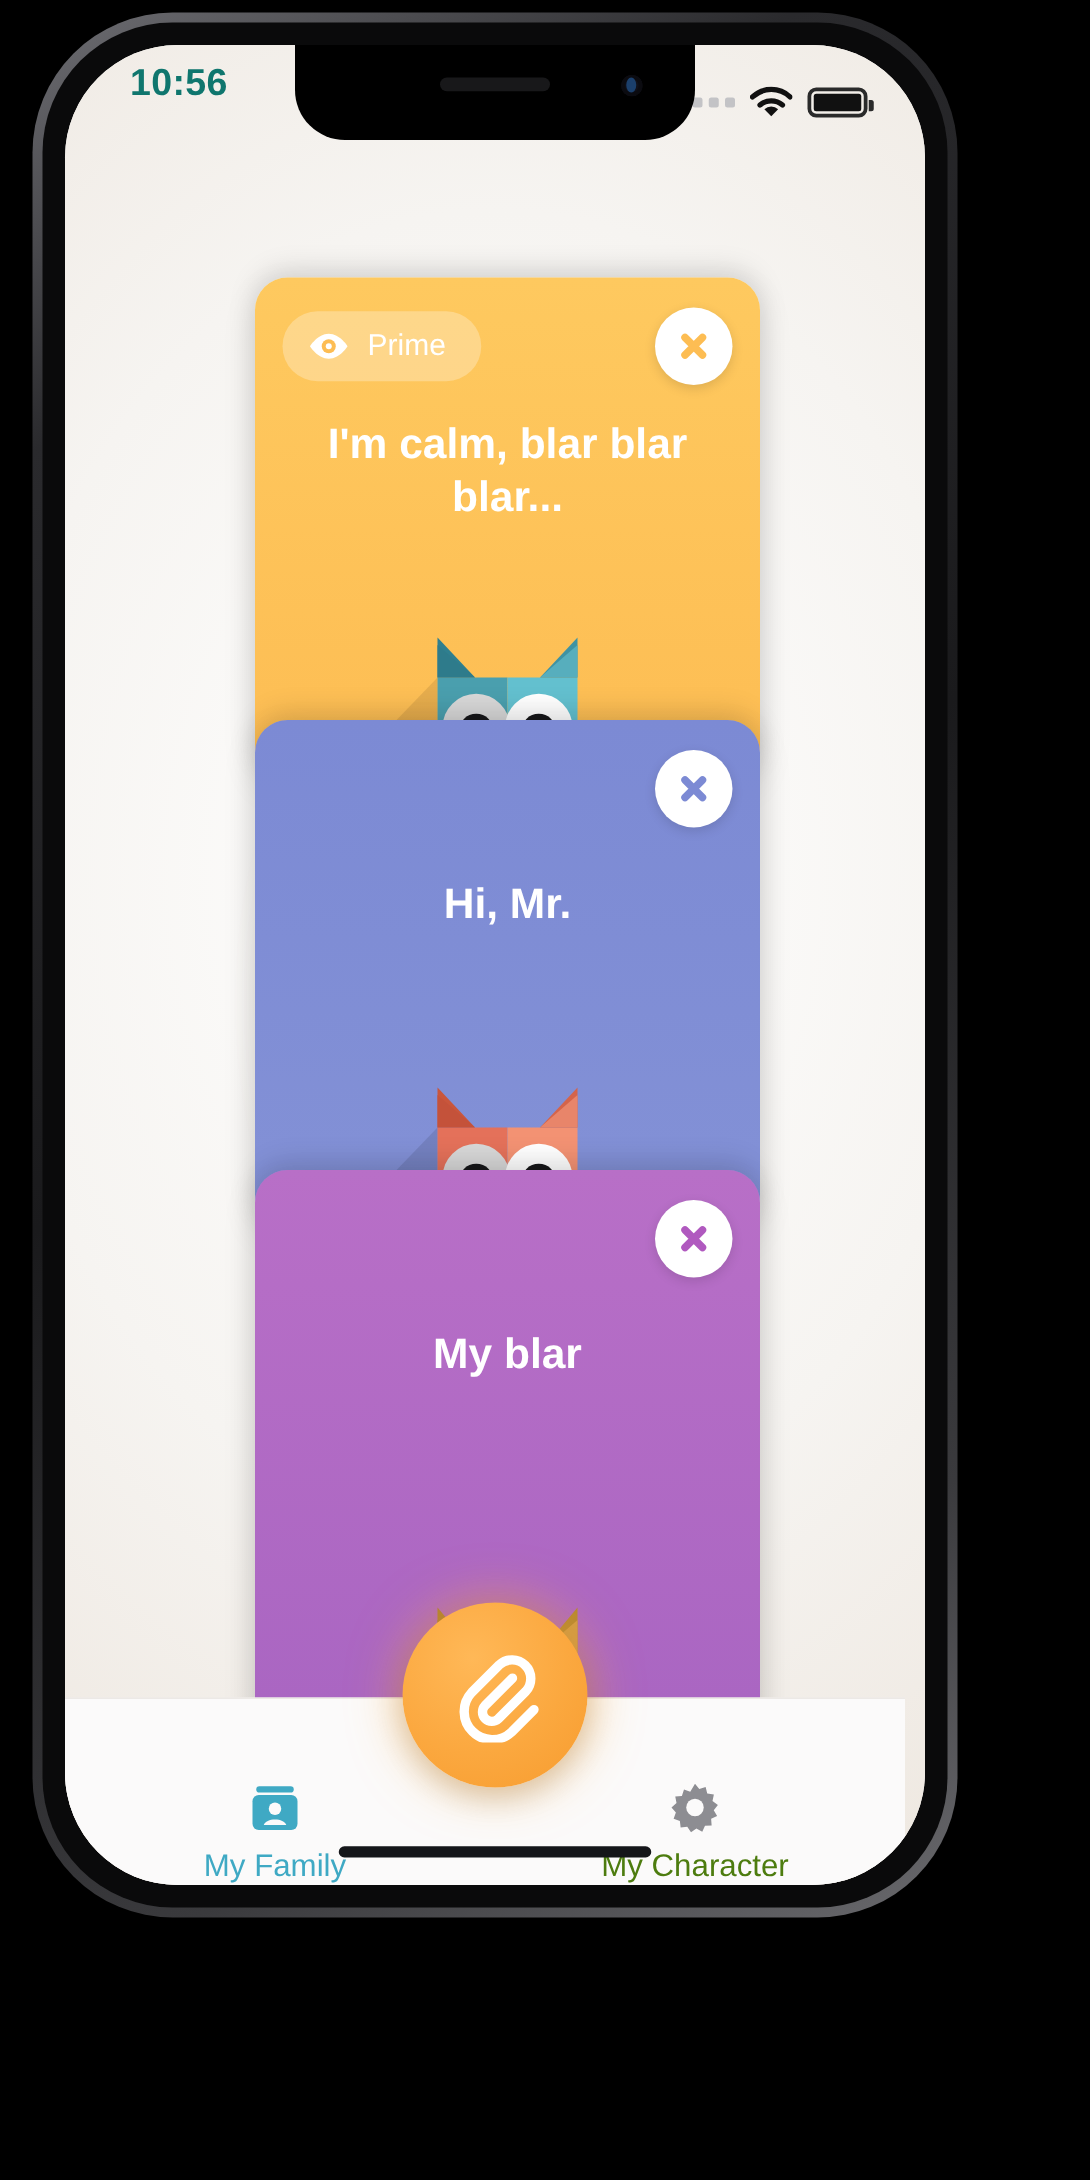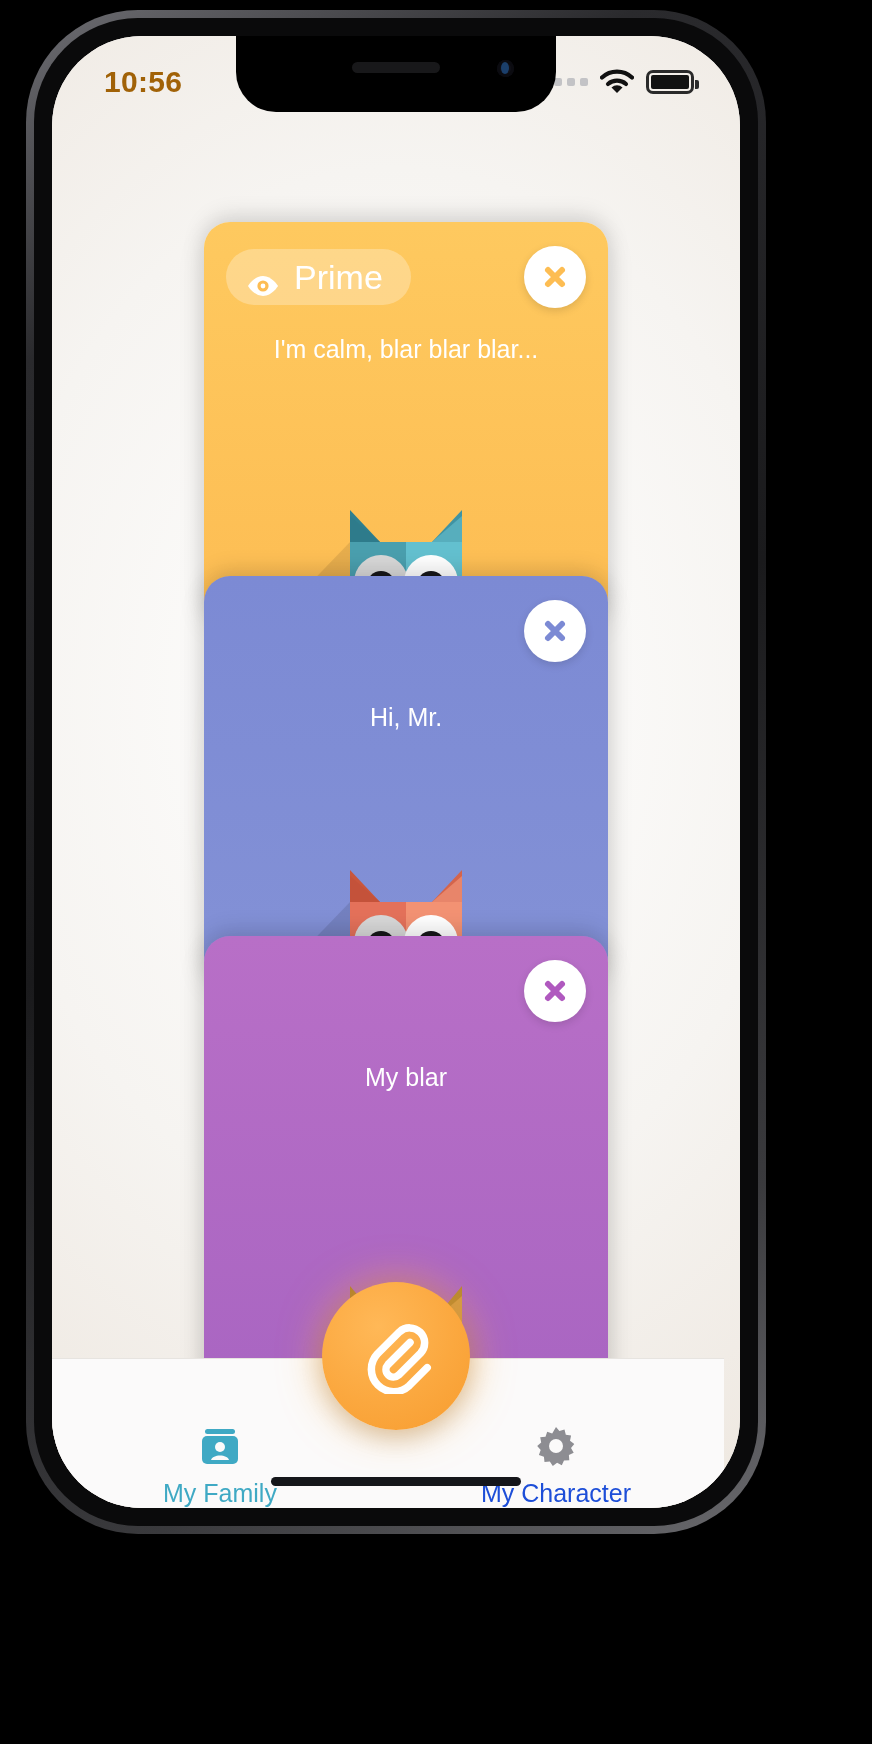--- a/index.html
+++ b/index.html
@@ -69,23 +69,23 @@
   .frontcam::after{
     content:""; position:absolute; left:4px; top:2px;
     width:8px; height:12px; border-radius:50%;
     background:#1b3f6b;
   }
 
   
   .statusbar {
     position: absolute; top: 0; left: 0; right: 0; height: 78px;
     z-index: 30;
-    display: flex; align-items: center; justify-content: space-between;
+    display: flex; justify-content: space-between;
     padding: 14px 46px 0 52px;
-    color: #a16207;
+    color: #0f766e;
   }
   .clock { font-size: 30px; font-weight: 600; letter-spacing: .3px; }
   .status-right { display: flex; align-items: center; gap: 12px; }
   .dots { display: flex; gap: 5px; align-items: center; }
   .dots i { width: 8px; height: 8px; border-radius: 2px; background: #c3c3c6; display:block; }
   .wifi { width: 34px; height: 26px; position: relative; }
   .battery {
     width: 48px; height: 24px; border: 3px solid #2a2a2a; border-radius: 7px;
     position: relative; padding: 2px;
   }
@@ -126,37 +126,37 @@
   .card-head {
     position: absolute; top: 22px; left: 22px; right: 22px; height: 66px;
     display: flex; align-items: center; justify-content: space-between;
     z-index: 6;
   }
   .pill {
     display: inline-flex; align-items: center; gap: 14px;
     height: 56px; padding: 0 28px 0 20px;
     border-radius: 28px;
     background: rgba(255,255,255,.28);
-    color: #fff; font-size: 34px; font-weight: 500;
+    color: #fff; font-size: 24px; font-weight: 500;
   }
   .eye { width: 34px; height: 22px; position: relative; display:block; }
 
   .close-btn {
     width: 62px; height: 62px; border-radius: 50%;
     background: #fff;
     display: flex; align-items: center; justify-content: center;
     box-shadow: 0 3px 9px rgba(0,0,0,.13);
     flex: none;
   }
   .close-btn svg { display: block; }
 
   .card-title {
     position: absolute; left: 0; right: 0; top: 112px;
     text-align: center; color: #fff;
-    font-size: 25px; font-weight: 400; line-height: 1.26;
+    font-size: 34px; font-weight: 700; line-height: 1.26;
     padding: 0 36px;
     z-index: 6;
   }
   .card-blue .card-title, .card-purple .card-title { top: 126px; text-align: center; }
 
   
   .owl-wrap {
     position: absolute; left: 0; right: 0; bottom: 0; height: 260px;
     overflow: hidden;
   }
@@ -177,21 +177,21 @@
     background: #fbfafa;
     border-top: 1px solid #e7e4e0;
     display: flex; align-items: flex-end; z-index: 20;
     padding-top: 18px;
   }
   .tab {
     flex: 1; display: flex; flex-direction: column; align-items: center; gap: 10px;
     font-size: 25px;
   }
   .tab-family { color: #3fa9c4; }
-  .tab-character { color: #1d4ed8; }
+  .tab-character { color: #4d7c0f; }
   .tab .ticon { height: 46px; display: flex; align-items: center; justify-content: center; }
 
   .fab {
     position: absolute; left: 50%; bottom: 78px; transform: translateX(-50%);
     width: 148px; height: 148px; border-radius: 50%;
     background: radial-gradient(circle at 38% 30%, #ffb857 0%, #fba83f 55%, #f79c2f 100%);
     display: flex; align-items: center; justify-content: center;
     box-shadow: 0 0 42px rgba(250,170,60,.62), 0 8px 22px rgba(0,0,0,.16);
     z-index: 22;
   }

